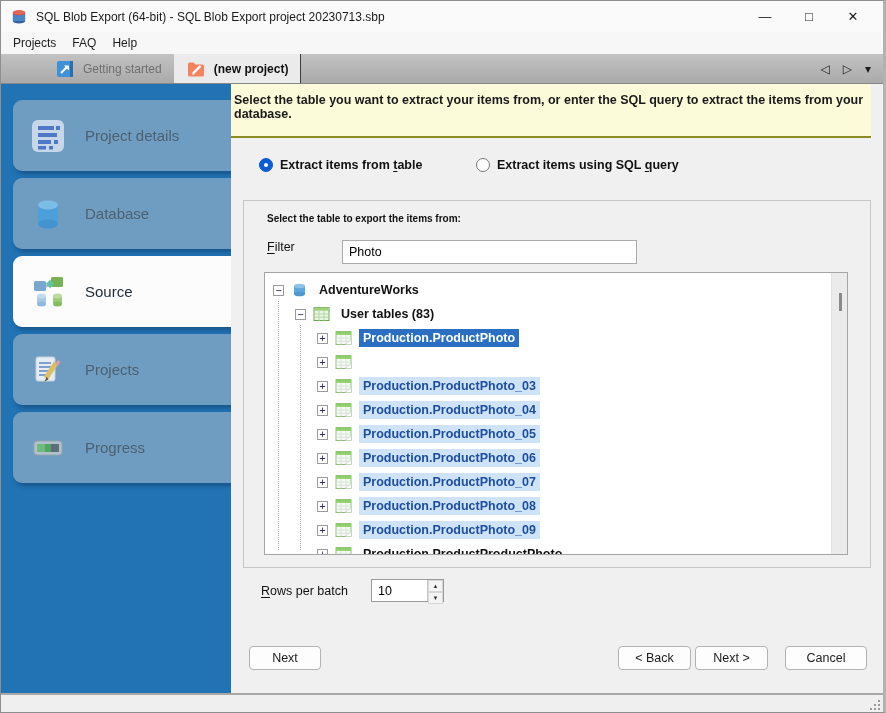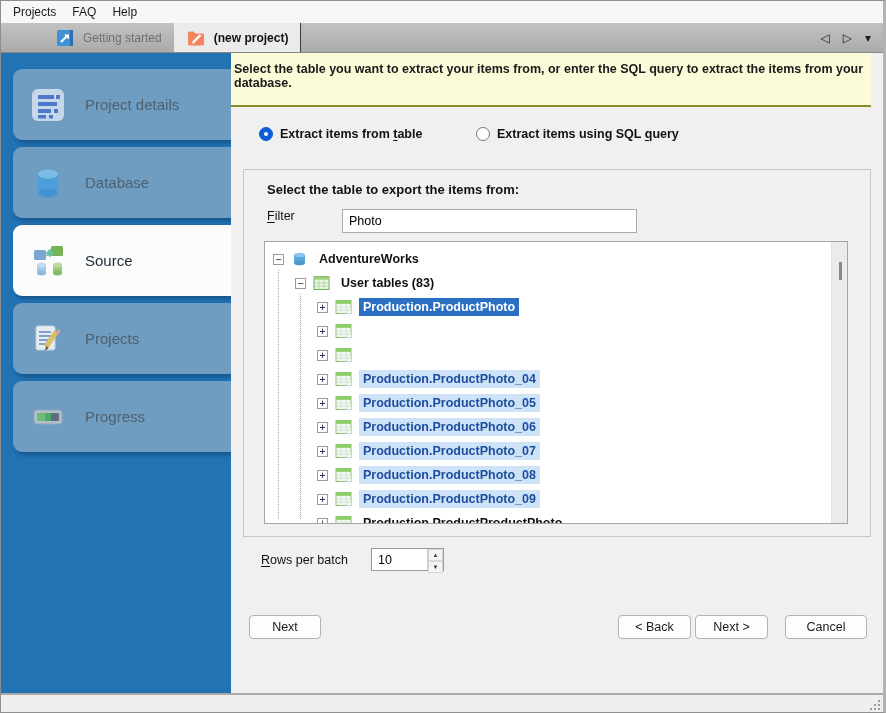--- a/index.html
+++ b/index.html
@@ -43,21 +43,21 @@
   .main{flex:1;position:relative;background:#f0f0f0;min-width:0;}
   .banner{position:absolute;left:0;top:0;right:12px;height:54px;background:#fbfbd9;
     border-bottom:2px solid #8b8b25;padding:9px 3px;font-size:12.5px;font-weight:600;color:#1a1a1a;}
   .radio-row{position:absolute;top:74px;left:0;right:0;height:22px;}
   .radio{position:absolute;display:flex;align-items:center;gap:7px;font-size:12.5px;font-weight:600;color:#111;}
   .radio .circ{width:14px;height:14px;border-radius:50%;background:#fff;border:1px solid #767676;flex:none;}
   .radio.checked .circ{background:#0b5cd5;border:1px solid #0b5cd5;position:relative;}
   .radio.checked .circ::after{content:"";position:absolute;left:4px;top:4px;width:4px;height:4px;border-radius:50%;background:#fff;}
   .mn{text-decoration:underline;text-underline-offset:2px;}
   .groupbox{position:absolute;left:12px;top:116px;width:628px;height:368px;border:1px solid #c6c6c6;}
-  .group-title{position:absolute;left:23px;top:12px;font-size:13px;font-weight:600;color:#111;}
+  .group-title{position:absolute;left:23px;top:12px;font-size:10px;font-weight:600;color:#111;}
   .filter-row{position:absolute;left:23px;top:39px;display:flex;align-items:flex-start;gap:23px;}
   .filter-lbl{font-size:12.5px;color:#111;width:52px;}
   .filter-input{width:295px;height:24px;border:1px solid #ababab;background:#fff;font-size:12.5px;
     padding:0 6px;font-family:"Liberation Sans", sans-serif;outline:none;}
   
   .tree{position:absolute;left:20px;top:71px;width:584px;height:283px;border:1px solid #a5a5a5;
     background:#fff;overflow:hidden;padding-top:5px;}
   .guide{position:absolute;border-left:1px dotted #a8a8a8;width:0;}
   .g1{left:13px;top:28px;bottom:4px;}
   .g2{left:35px;top:52px;bottom:4px;}
@@ -96,20 +96,33 @@
   .grip i:nth-child(3){right:0;bottom:4px;}
   .grip i:nth-child(4){right:8px;bottom:0;}
   .grip i:nth-child(5){right:4px;bottom:0;}
   .grip i:nth-child(6){right:0;bottom:0;}
 </style>
 </head>
 <body>
 
 <div class="window">
 
+  <div class="titlebar">
+    <svg class="app-icon" viewBox="0 0 16 16">
+      <ellipse cx="8" cy="12" rx="6.2" ry="2.6" fill="#35629b"></ellipse>
+      <rect x="1.8" y="4" width="12.4" height="8" fill="#4a86c8"></rect>
+      <ellipse cx="8" cy="4" rx="6.2" ry="2.6" fill="#c94f44"></ellipse>
+      <ellipse cx="8" cy="3.4" rx="6.2" ry="2.4" fill="#e0685a"></ellipse>
+    </svg>
+    <span class="title-text">SQL Blob Export (64-bit) - SQL Blob Export project 20230713.sbp</span>
+    <span class="tb-spacer"></span>
+    <span class="win-btn">—</span>
+    <span class="win-btn">□</span>
+    <span class="win-btn">✕</span>
+  </div>
 
   <div class="menubar">
     <span class="menu-item">Projects</span>
     <span class="menu-item">FAQ</span>
     <span class="menu-item">Help</span>
   </div>
 
   <div class="tabbar">
     <div class="tab inactive">
       <svg class="tab-ico" viewBox="0 0 20 20">
@@ -263,20 +276,21 @@
               </svg>
             </div>
             <div class="tree-row lvl2 highlighted">
               <span class="expander">+</span>
               <svg class="tree-ico" viewBox="0 0 17 16">
                 <rect x="1" y="1.5" width="15" height="13" fill="#f4f9f2" stroke="#8fbf7a"></rect>
                 <rect x="1" y="1.5" width="15" height="3.4" fill="#8fd068"></rect>
                 <path d="M1 8 h15 M1 11.2 h15 M6 4.9 v9.6 M11 4.9 v9.6" stroke="#d6e4d4" stroke-width="1"></path>
                 <path d="M16 14.5 l-5 0 5 -5 z" fill="#fff" stroke="#c9c9c9" stroke-width=".6"></path>
               </svg>
+              <span class="t-lbl">Production.ProductPhoto_03</span>
             </div>
             <div class="tree-row lvl2 highlighted">
               <span class="expander">+</span>
               <svg class="tree-ico" viewBox="0 0 17 16">
                 <rect x="1" y="1.5" width="15" height="13" fill="#f4f9f2" stroke="#8fbf7a"></rect>
                 <rect x="1" y="1.5" width="15" height="3.4" fill="#8fd068"></rect>
                 <path d="M1 8 h15 M1 11.2 h15 M6 4.9 v9.6 M11 4.9 v9.6" stroke="#d6e4d4" stroke-width="1"></path>
                 <path d="M16 14.5 l-5 0 5 -5 z" fill="#fff" stroke="#c9c9c9" stroke-width=".6"></path>
               </svg>
               <span class="t-lbl">Production.ProductPhoto_04</span>

